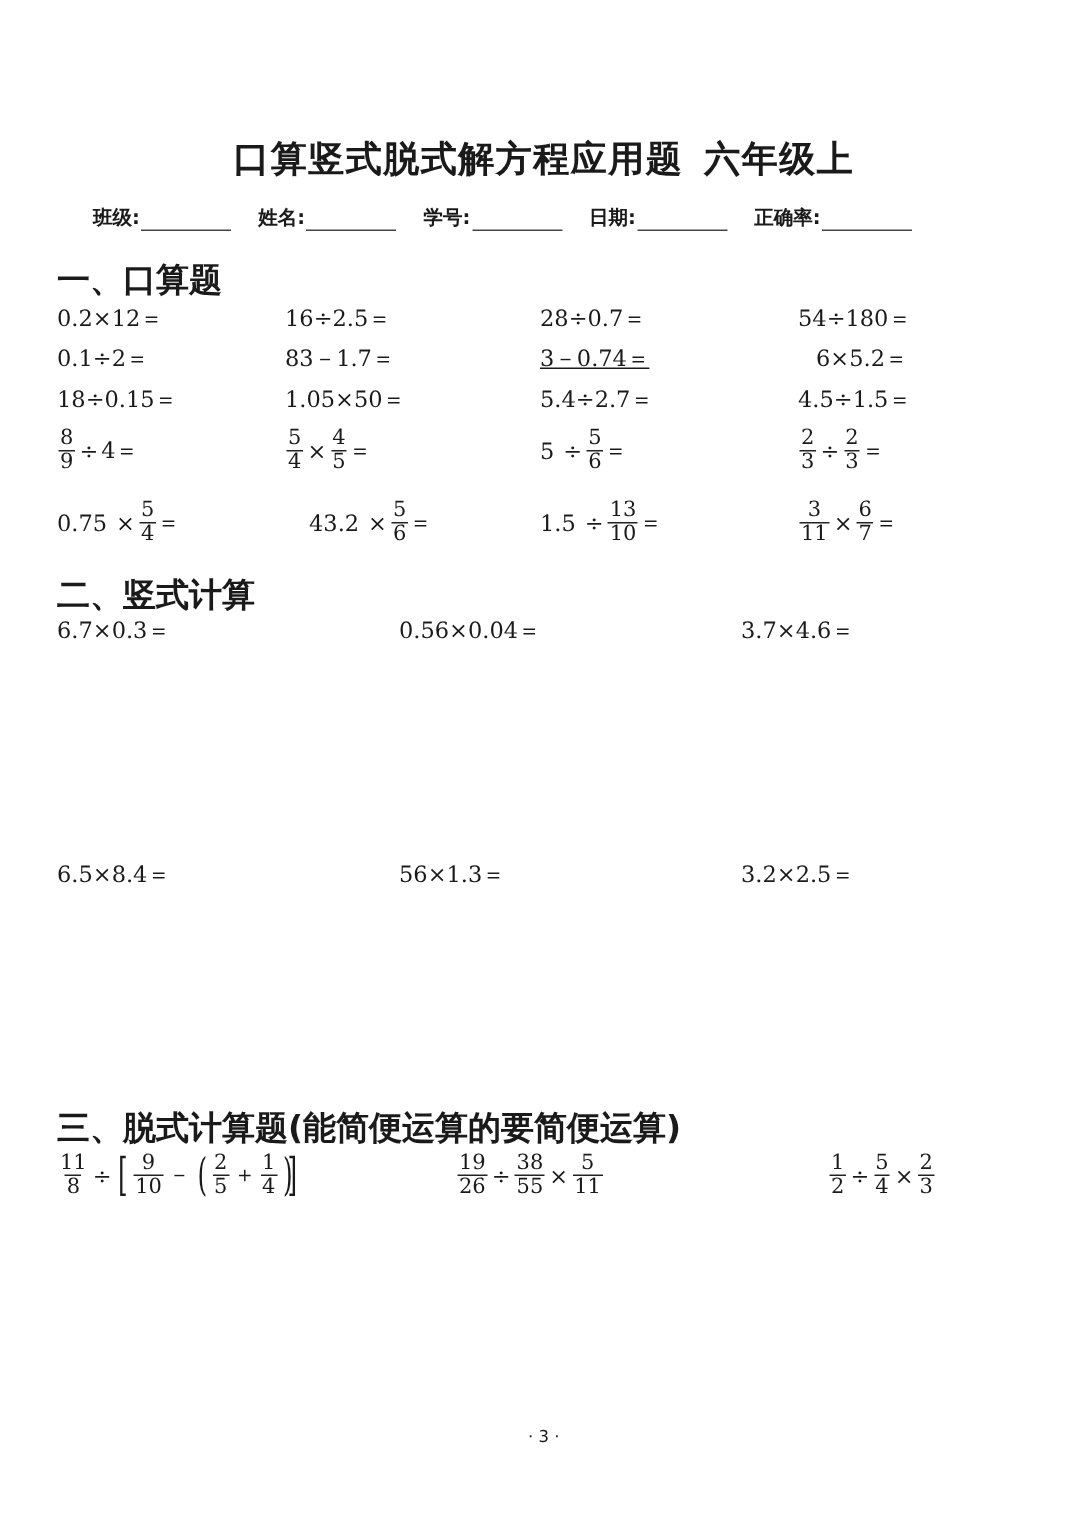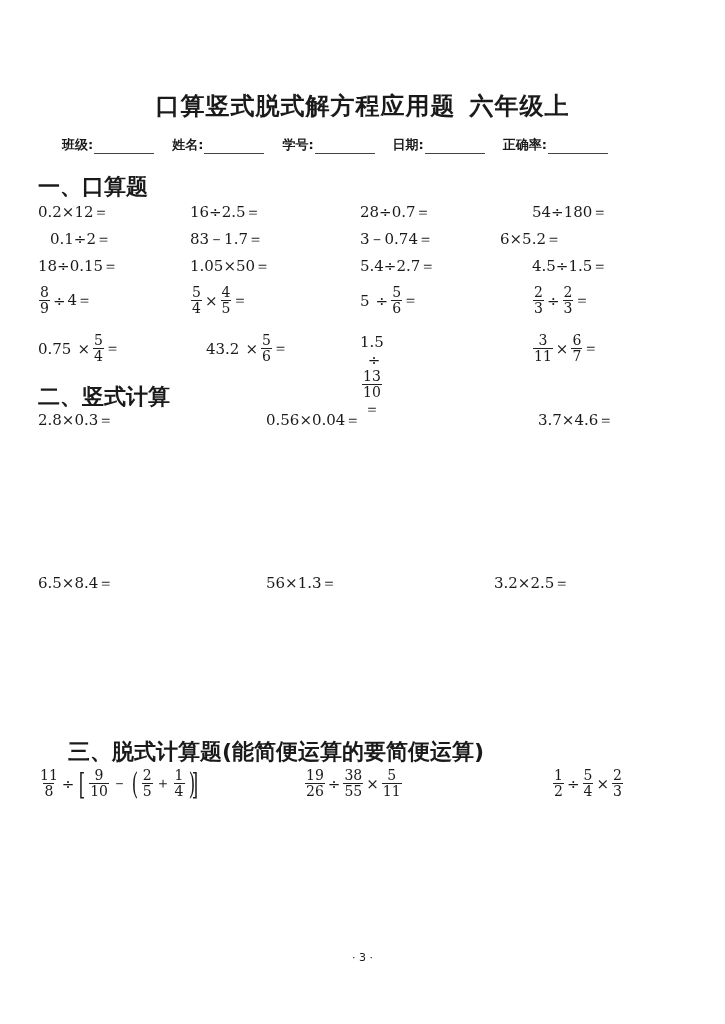--- a/index.html
+++ b/index.html
@@ -49,24 +49,24 @@
     </div>
 </div>
 
 <div class="abs section-h" style="top:172px;">一、口算题</div>
 
 <div class="abs eq" style="left:38px; top:203px;">0.2×12＝</div>
 <div class="abs eq" style="left:190px; top:203px;">16÷2.5＝</div>
 <div class="abs eq" style="left:360px; top:203px;text-align:center;">28÷0.7＝</div>
 <div class="abs eq" style="left:532px; top:203px;">54÷180＝</div>
 
-<div class="abs eq" style="left:38px; top:230px;margin-left:12px;">0.1÷2＝</div>
+<div class="abs eq" style="left:38px; top:230px;">0.1÷2＝</div>
 <div class="abs eq" style="left:190px; top:230px;">83－1.7＝</div>
-<div class="abs eq" style="left:360px; top:230px;">3－0.74＝</div>
-<div class="abs eq" style="left:500px; top:230px;">6×5.2＝</div>
+<div class="abs eq" style="left:360px; top:230px;text-decoration:underline;">3－0.74＝</div>
+<div class="abs eq" style="left:544px; top:230px;">6×5.2＝</div>
 
 <div class="abs eq" style="left:38px; top:257px;">18÷0.15＝</div>
 <div class="abs eq" style="left:190px; top:257px;">1.05×50＝</div>
 <div class="abs eq" style="left:360px; top:257px;">5.4÷2.7＝</div>
 <div class="abs eq" style="left:532px; top:257px;">4.5÷1.5＝</div>
 
 <div class="abs eq" style="left:38px; top:285px;">
   <span class="frac">
       <span class="num">8</span>
       <span class="den">9</span>
@@ -119,21 +119,21 @@
 </div>
 <div class="abs eq" style="left:190px; top:333px;margin-left:16px;">
   <span>43.2</span>
   <span class="op" style="margin-left:6px;">×</span>
   <span class="frac">
       <span class="num">5</span>
       <span class="den">6</span>
     </span>
   <span>＝</span>
 </div>
-<div class="abs eq" style="left:360px; top:333px;flex-direction:column;">
+<div class="abs eq" style="left:360px; top:333px;">
   <span>1.5</span>
   <span class="op" style="margin-left:6px;">÷</span>
   <span class="frac">
       <span class="num">13</span>
       <span class="den">10</span>
     </span>
   <span>＝</span>
 </div>
 <div class="abs eq" style="left:532px; top:333px;">
   <span class="frac">
@@ -143,29 +143,29 @@
   <span class="op">×</span>
   <span class="frac">
       <span class="num">6</span>
       <span class="den">7</span>
     </span>
   <span>＝</span>
 </div>
 
 <div class="abs section-h" style="top:382px;">二、竖式计算</div>
 
-<div class="abs eq" style="left:38px; top:411px;">2.8×0.3＝</div>
+<div class="abs eq" style="left:38px; top:411px;">6.7×0.3＝</div>
 <div class="abs eq" style="left:266px; top:411px;">0.56×0.04＝</div>
-<div class="abs eq" style="left:494px; top:411px;margin-left:44px;">3.7×4.6＝</div>
+<div class="abs eq" style="left:494px; top:411px;">3.7×4.6＝</div>
 
 <div class="abs eq" style="left:38px; top:574px;">6.5×8.4＝</div>
 <div class="abs eq" style="left:266px; top:574px;">56×1.3＝</div>
 <div class="abs eq" style="left:494px; top:574px;text-align:center;">3.2×2.5＝</div>
 
-<div class="abs section-h" style="top:737px;margin-left:30px;">三、脱式计算题(能简便运算的要简便运算)</div>
+<div class="abs section-h" style="top:737px;">三、脱式计算题(能简便运算的要简便运算)</div>
 
 <div class="abs eq" style="left:38px; top:768px;">
   <span class="frac">
       <span class="num">11</span>
       <span class="den">8</span>
     </span>
   <span class="op">÷</span>
   <span class="bracket">[</span>
   <span class="frac">
       <span class="num">9</span>

